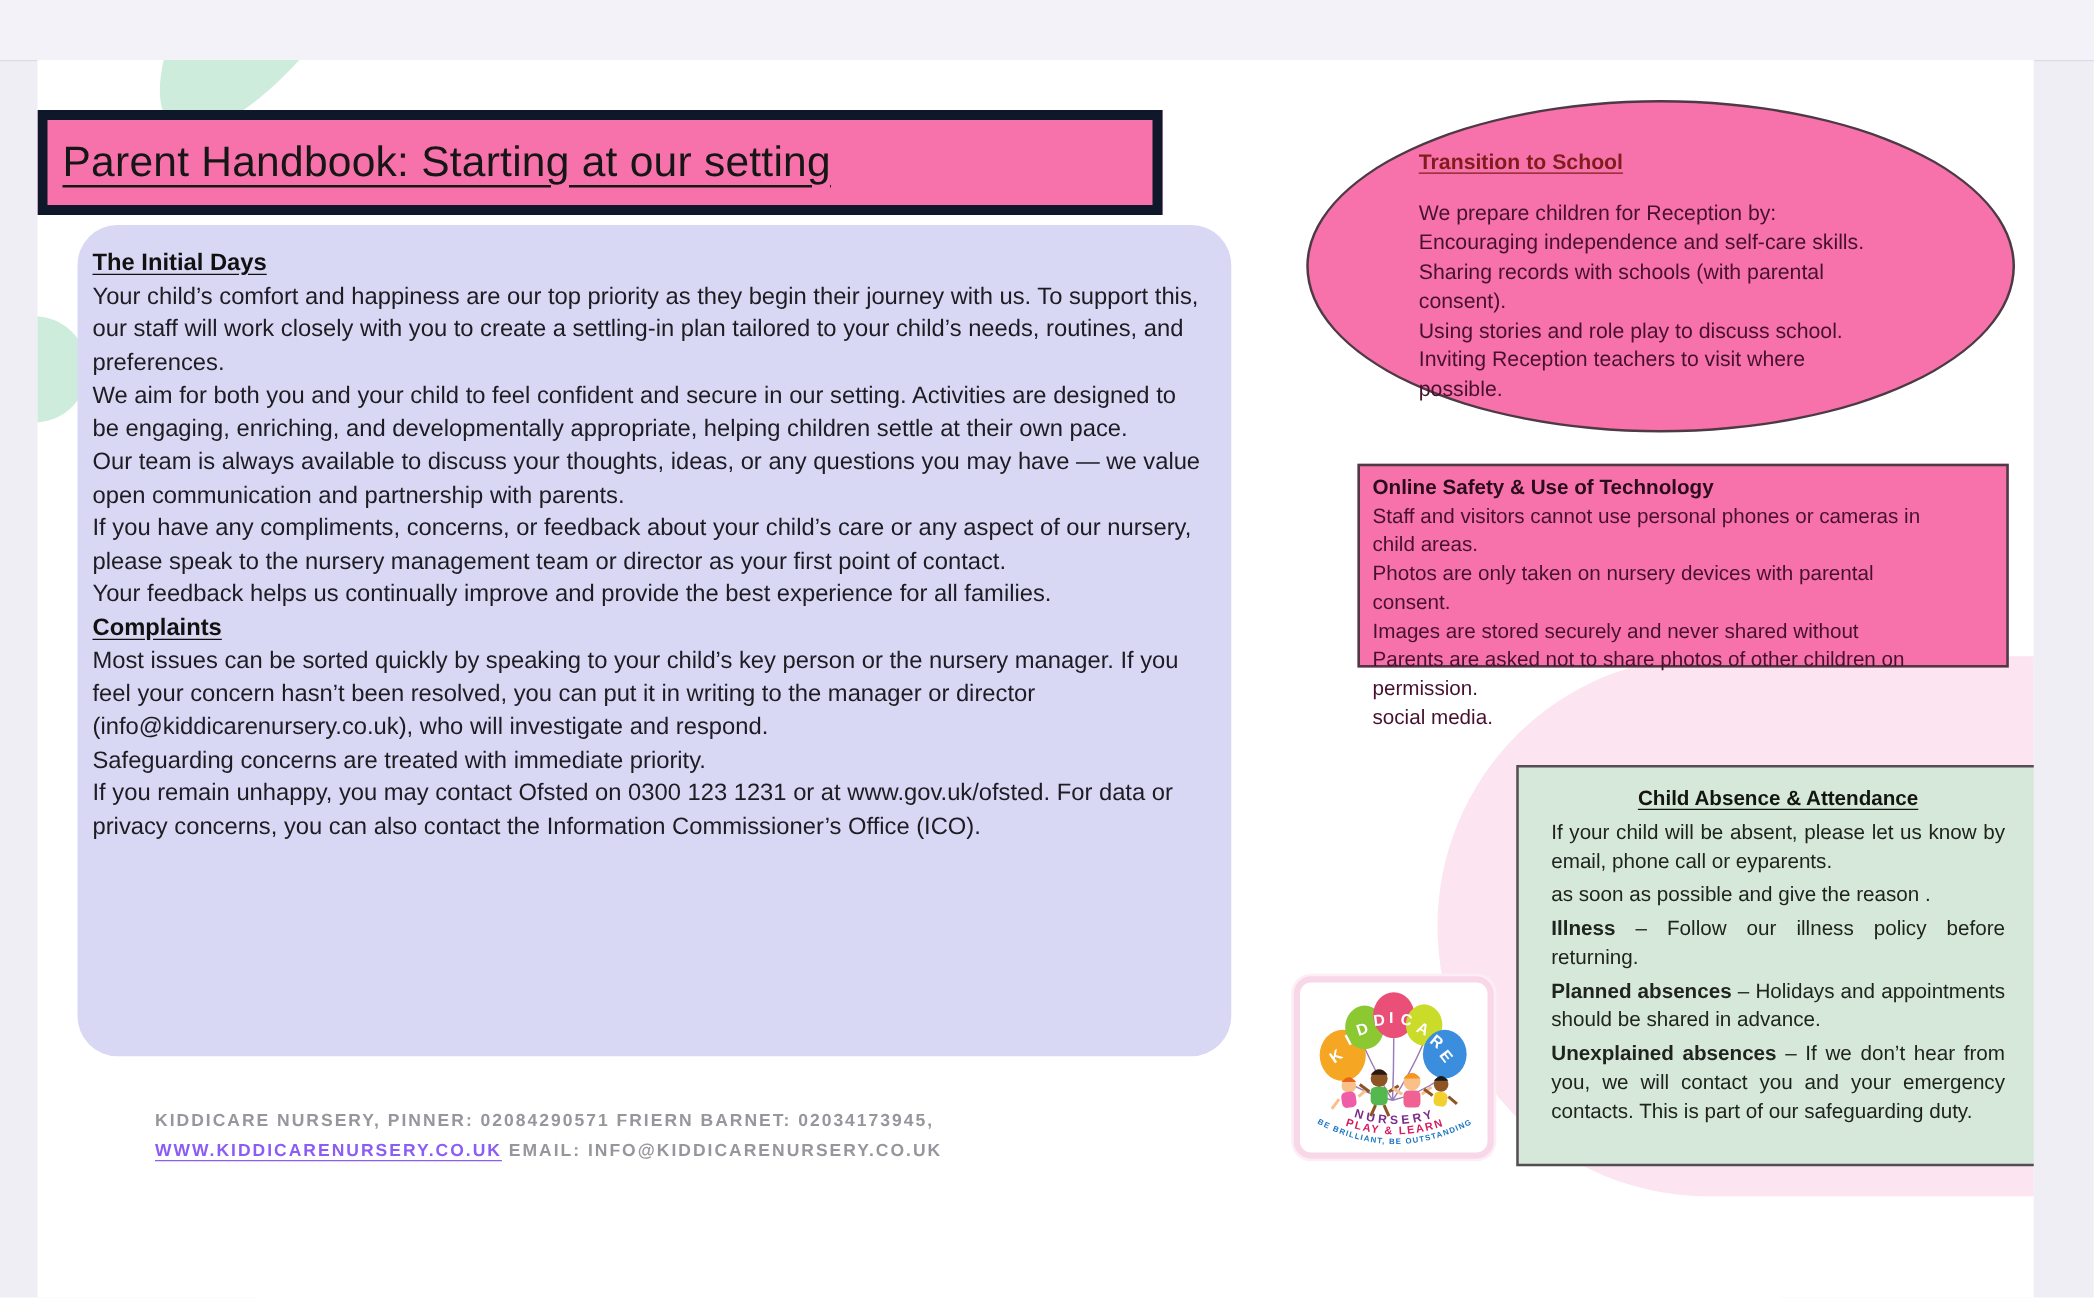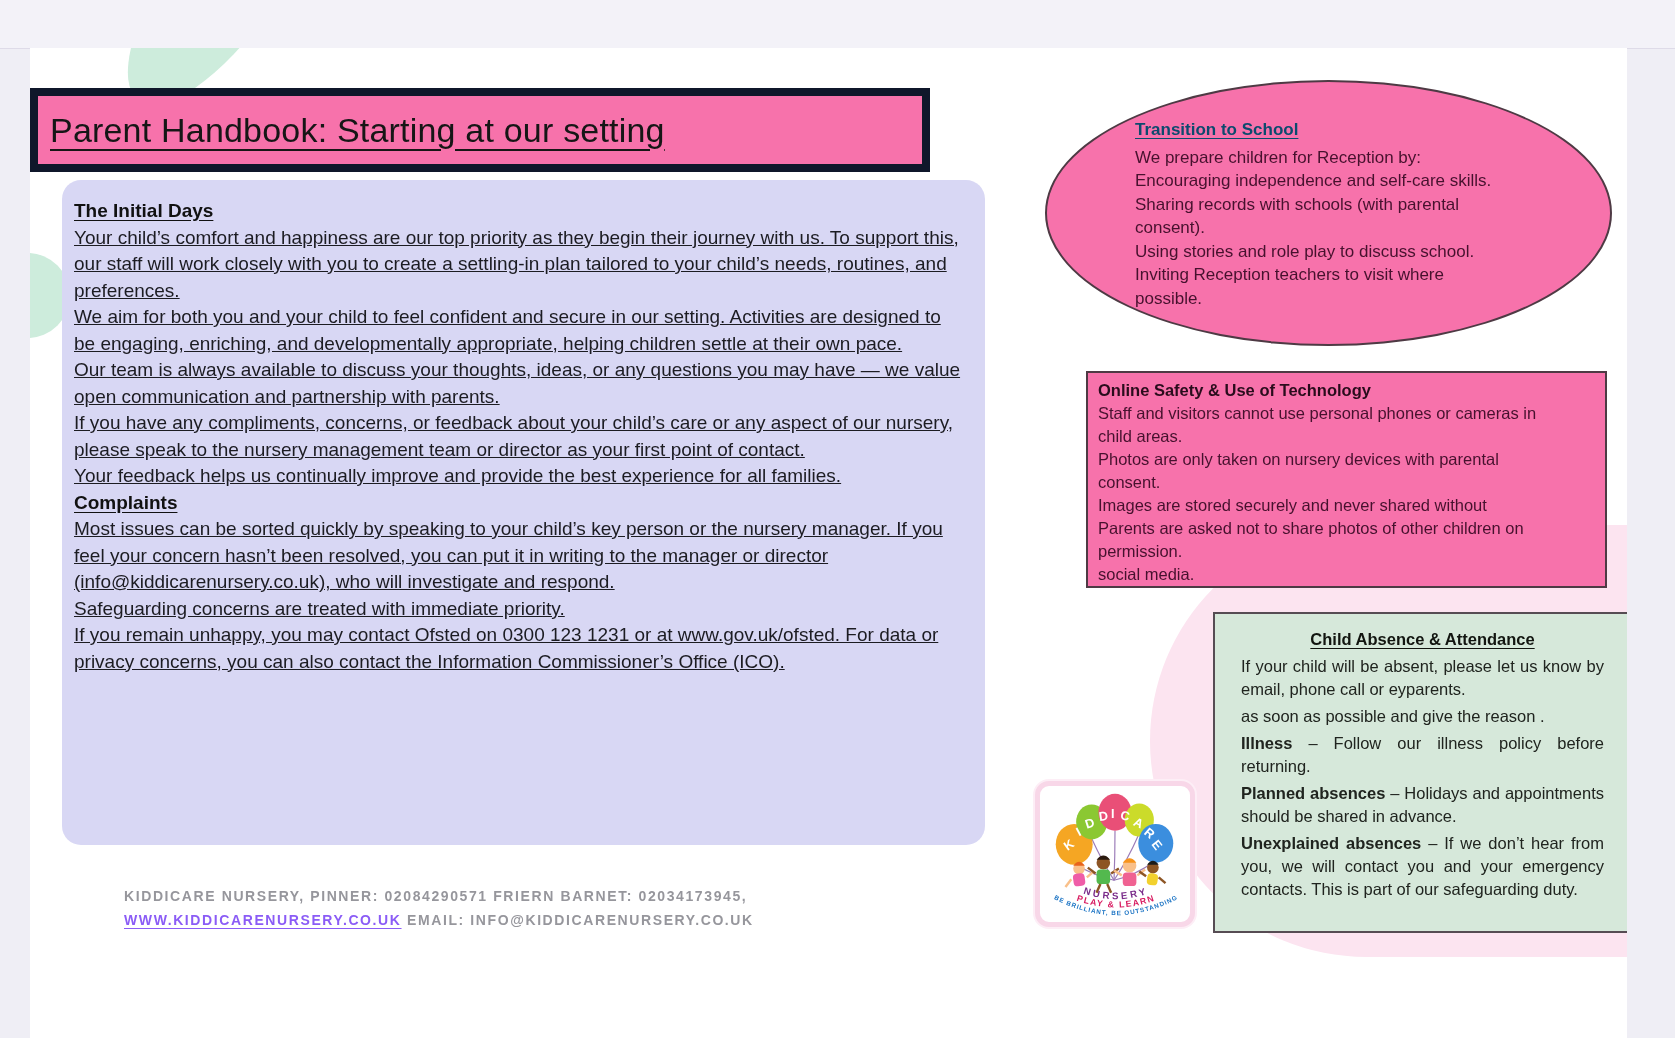--- a/index.html
+++ b/index.html
@@ -29,43 +29,43 @@
   }
   .header h1{
     margin:0;font-size:34px;font-weight:500;color:#161616;
     text-decoration:underline;text-underline-offset:7px;text-decoration-thickness:2px;
     letter-spacing:.2px;
   }
 
   
   .mainbox{
     position:absolute;left:32px;top:132px;width:923px;height:665px;
-    background:#d8d7f4;border-radius:19px;box-sizing:border-box;
+    background:#d8d7f4;border-radius:32px;box-sizing:border-box;
     padding:18px 22px 0 12px;
     font-size:19px;line-height:26.5px;color:#1c1c22;
   }
   .mainbox h2{margin:0;font-size:19px;line-height:26.5px;color:#111;
     text-decoration:underline;text-underline-offset:3px;}
-  .mainbox p{margin:0;text-decoration:underline;}
+  .mainbox p{margin:0;}
 
   
   .ellipse{
     position:absolute;left:1015px;top:32px;width:567px;height:266px;
     background:#f772ab;border:2px solid #4e3a44;border-radius:50%;box-sizing:border-box;
   }
   .ellipse .etext{
     position:absolute;left:88px;top:36px;width:430px;
     font-size:17px;line-height:23.5px;color:#47112e;
   }
-  .ellipse h3{margin:0 0 4px 0;font-size:17px;color:#0c4a6e;
+  .ellipse h3{margin:0 0 17px 0;font-size:17px;color:#7f1d1d;
     text-decoration:underline;text-underline-offset:3px;}
 
   
   .onlinebox{
-    position:absolute;left:1056px;top:323px;width:521px;height:217px;
+    position:absolute;left:1056px;top:323px;width:521px;height:163px;
     background:#f772ab;border:2px solid #4e3a44;box-sizing:border-box;
     padding:6px 10px 0 10px;
     font-size:16.5px;line-height:23px;color:#47112e;
   }
   .onlinebox h3{margin:0;font-size:16.5px;color:#2a0c1c;font-weight:bold;}
 
   
   .greenbox{
     position:absolute;left:1183px;top:564px;width:417px;height:321px;
     background:#d6e8da;border:2px solid #564c53;box-sizing:border-box;

